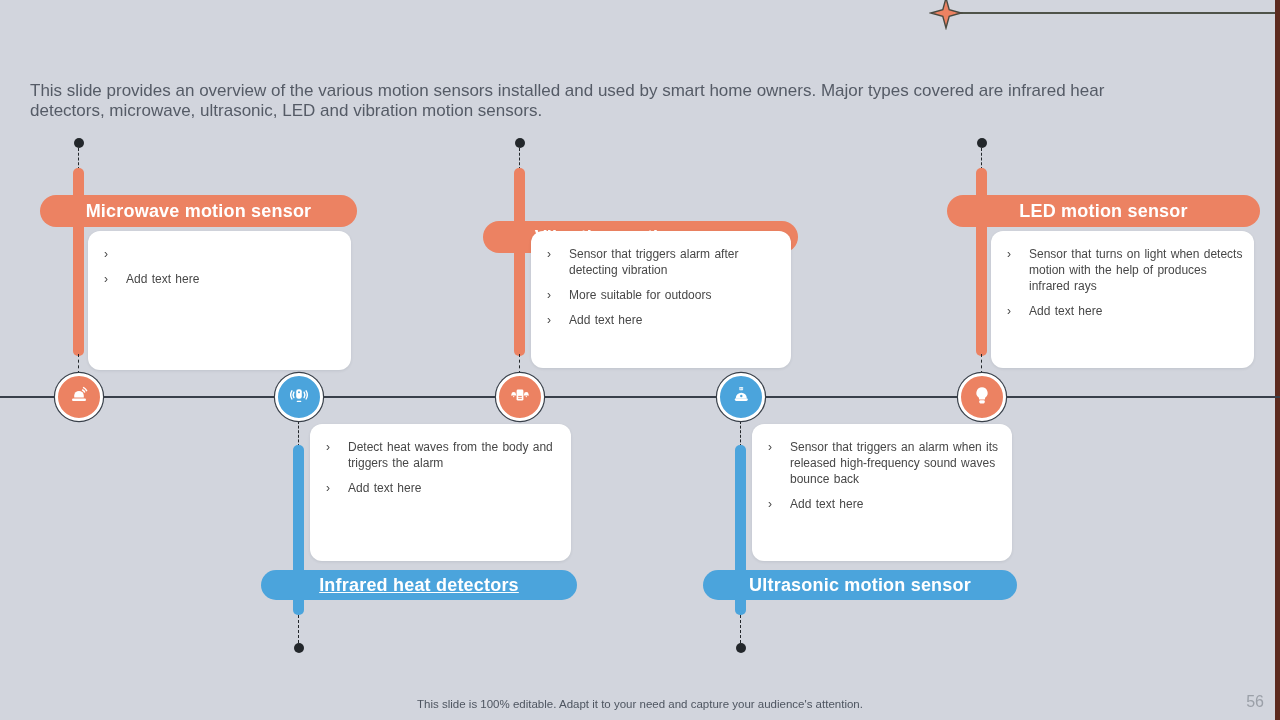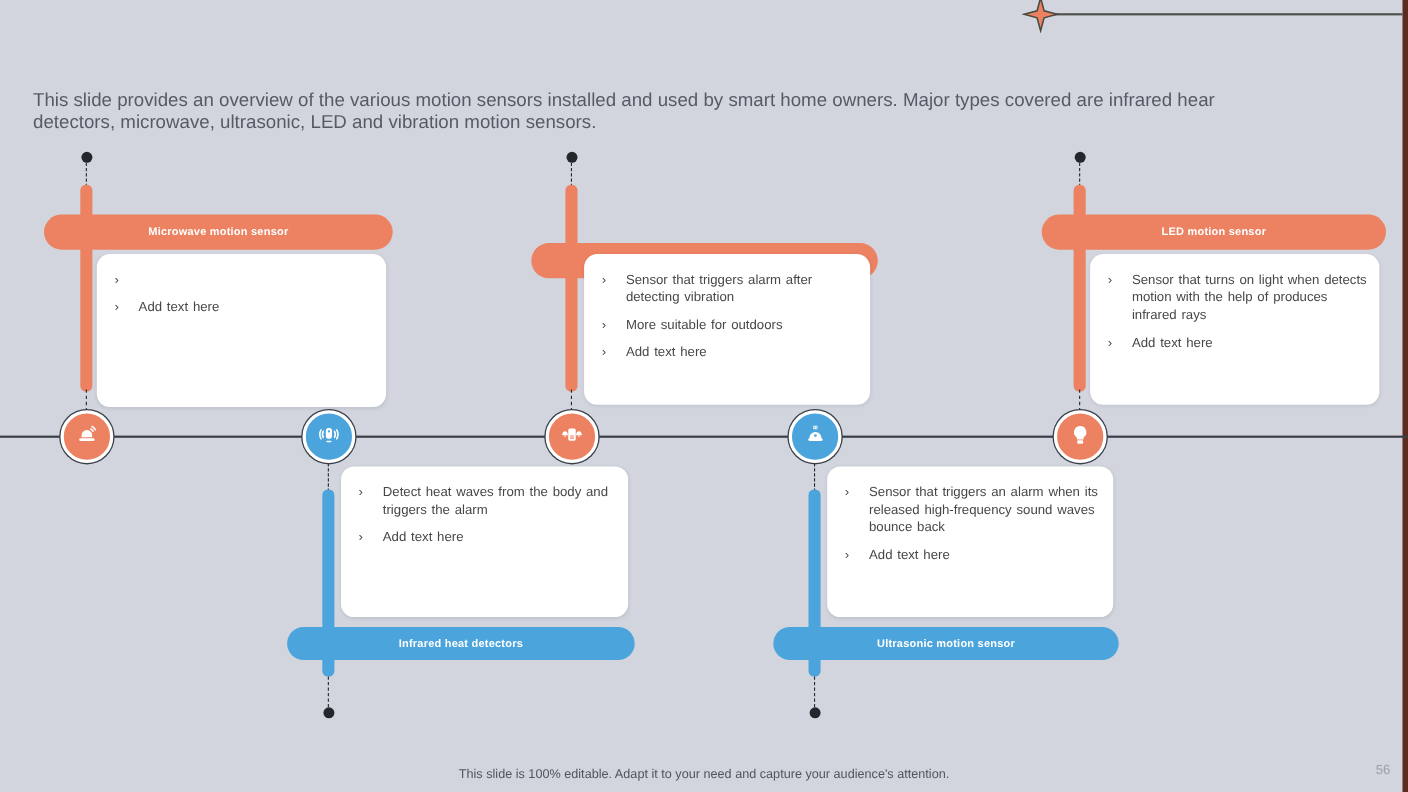--- a/index.html
+++ b/index.html
@@ -13,41 +13,41 @@
   .deco-line { position:absolute; left:946px; right:5px; top:12px; height:2px; background:#4F5349; }
   .deco-star { position:absolute; left:929px; top:-4px; }
   .hline { position:absolute; left:0; right:0; top:396px; height:2px; background:#39404A; }
   .vbar { position:absolute; width:11px; border-radius:5px; }
   .vbar.orange { background:#EC8262; }
   .vbar.blue { background:#4BA4DC; }
   .dash { position:absolute; width:0; border-left:1.5px dashed #23272B; }
   .dot { position:absolute; width:10px; height:10px; border-radius:50%; background:#23272B; }
   .pill {
     position:absolute; border-radius:17px; display:flex; align-items:center; justify-content:center;
-    color:#fff; font-weight:bold; font-size:10px; letter-spacing:.2px;
+    color:#fff; font-weight:bold; font-size:18px; letter-spacing:.2px;
   }
   .pill.orange { background:#EC8262; }
   .pill.blue { background:#4BA4DC; }
   .card {
     position:absolute; background:#FFFFFF; border-radius:12px;
     padding:15px 10px 10px 12px; box-shadow:0 1px 3px rgba(40,45,60,.10); box-sizing:border-box;
   }
   .card ul { list-style:none; margin:0; padding:0; display:flex; flex-direction:column; gap:9px; }
   .card li { display:flex; font-size:12px; color:#474747; line-height:1.34; word-spacing:1px; }
   .card .marker { flex:0 0 22px; padding-left:4px; color:#474747; }
   .node {
     position:absolute; width:42px; height:42px; border-radius:50%;
     border:3px solid #fff; box-shadow:0 0 0 1.2px #39404A;
     display:flex; align-items:center; justify-content:center;
     transform:translate(-50%,-50%);
   }
   .node.orange { background:#EC8262; }
   .node.blue { background:#4BA4DC; }
   .footer-note { position:absolute; left:0; right:0; top:698px; text-align:center; font-size:11.5px; color:#4E5560; }
-  .page-number { position:absolute; right:16px; top:693px; font-size:12px; color:#9BA0A8; }
+  .page-number { position:absolute; right:16px; top:693px; font-size:16px; color:#9BA0A8; }
 </style>
 </head>
 <body>
 
 <div class="slide">
 
   <div class="right-strip"></div>
 
   <div class="deco-line"></div>
   <div class="deco-star">
@@ -139,21 +139,21 @@
         <li>
           <span class="marker">›</span>
           <span>Detect heat waves from the body and triggers the alarm</span>
         </li>
         <li>
           <span class="marker">›</span>
           <span>Add text here</span>
         </li>
       </ul>
     </div>
-    <div class="pill blue" style="left:261px; top:570px; width:316px; height:30px;">
+    <div class="pill blue" style="left:261px; top:570px; width:316px; height:30px;text-decoration:underline;">
       <span>Infrared heat detectors</span>
     </div>
   </div>
 
   <div>
     <div class="dash" style="left:740px; top:421px; height:26px;"></div>
     <div class="vbar blue" style="left:735px; top:445px; height:170px;"></div>
     <div class="dash" style="left:740px; top:615px; height:28px;"></div>
     <div class="dot" style="left:736px; top:643px;"></div>
     <div class="card" style="left:752px; top:424px; width:260px; height:137px;">

